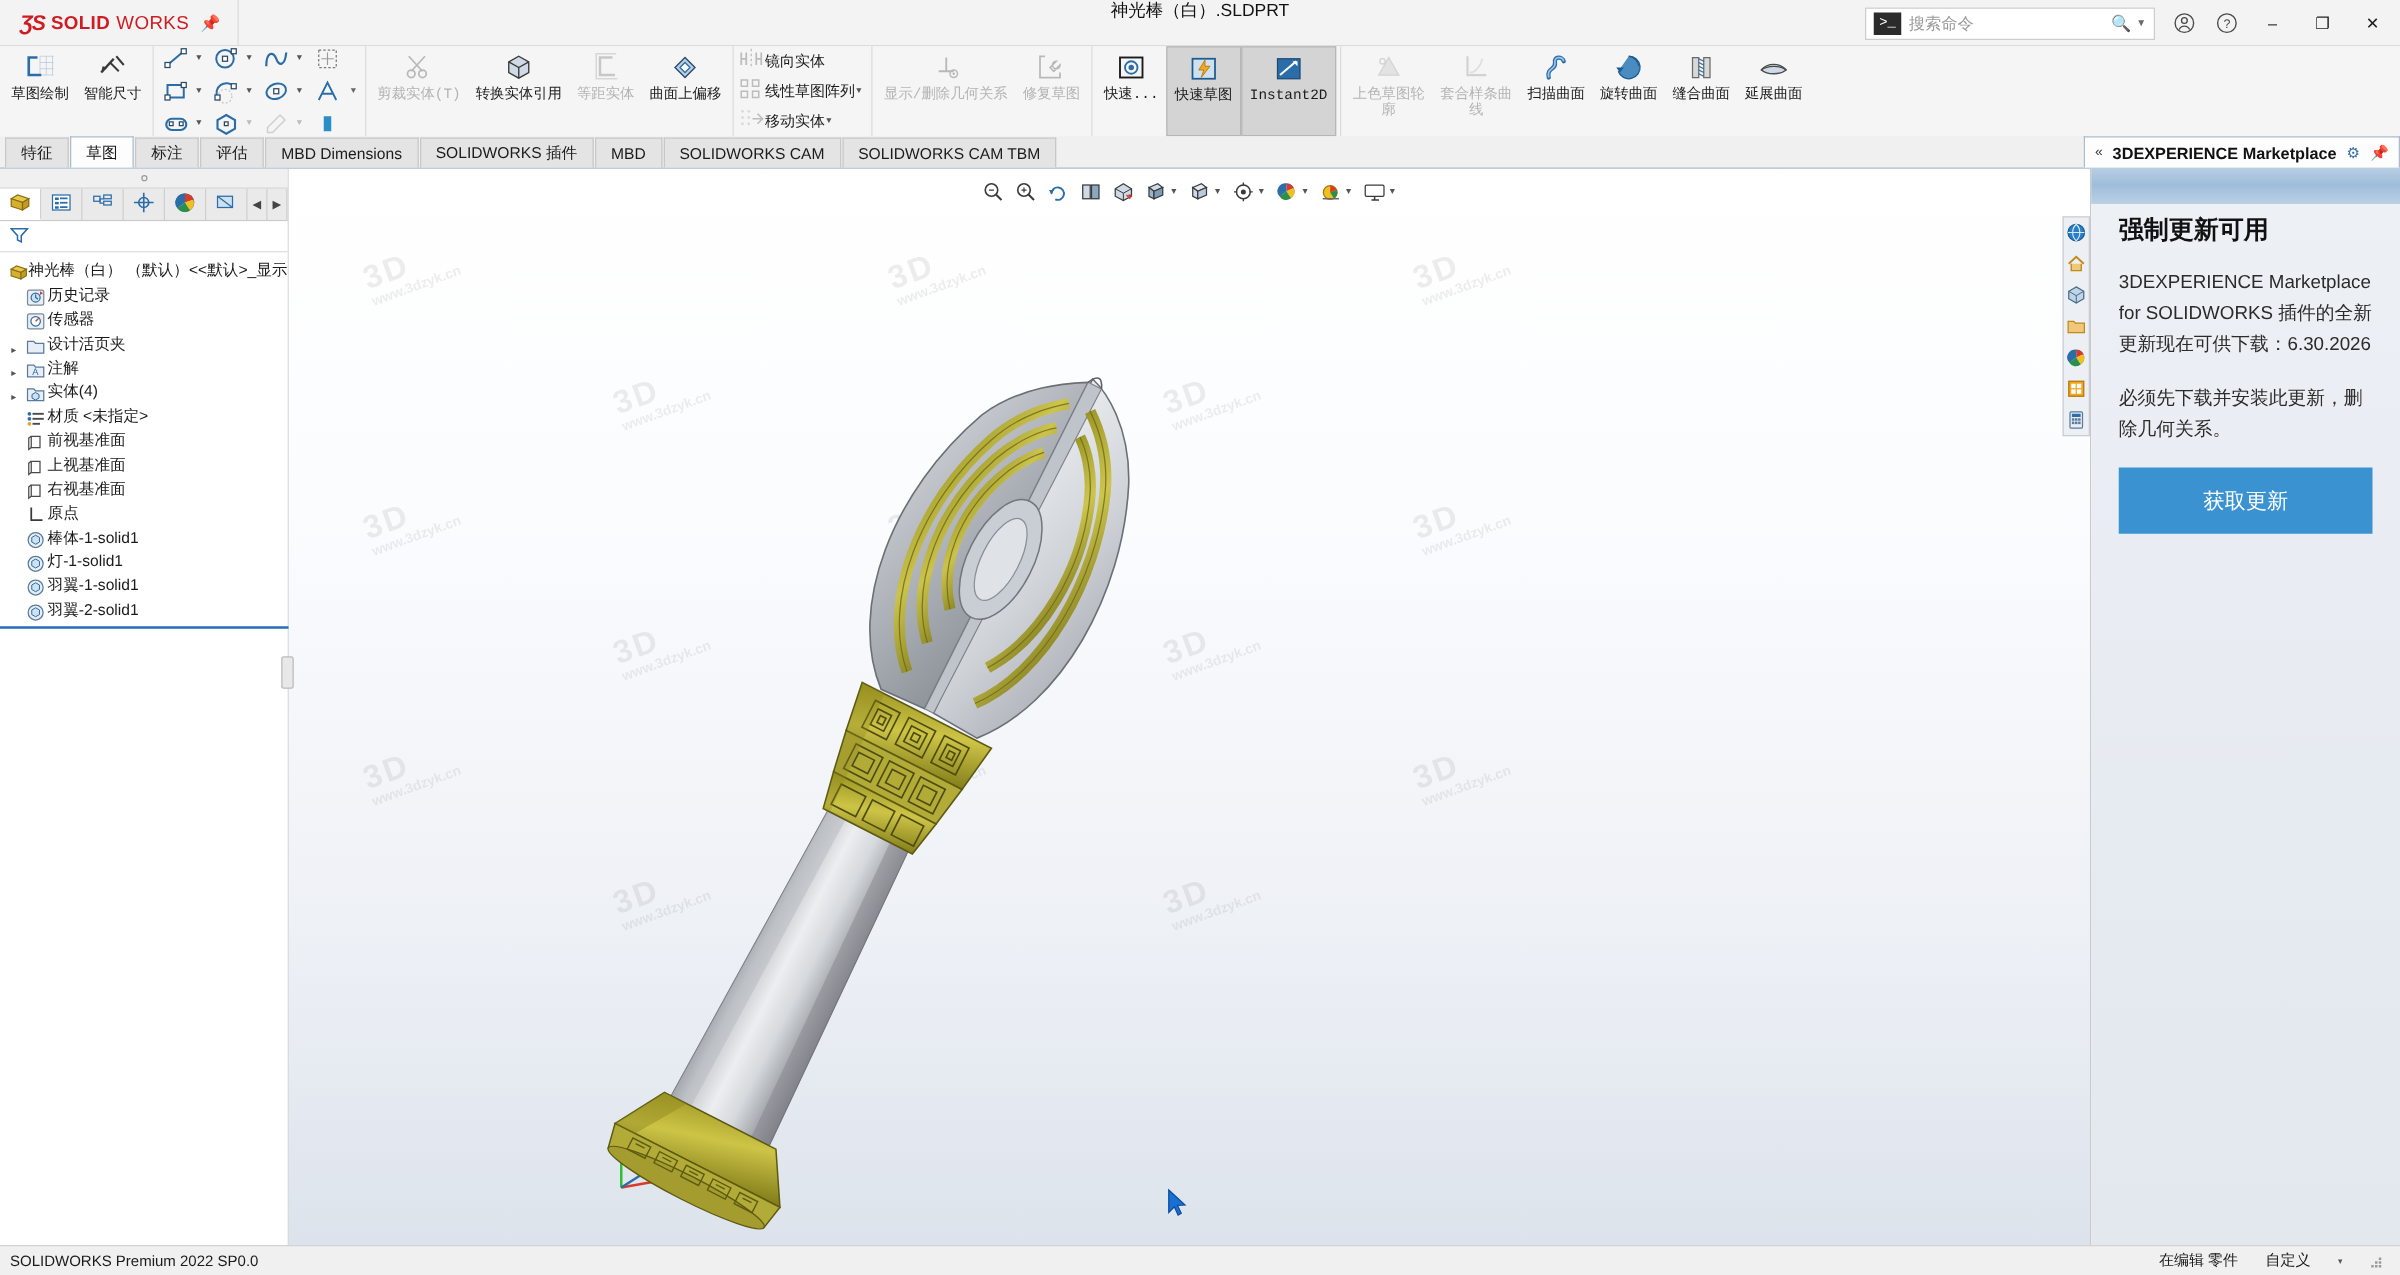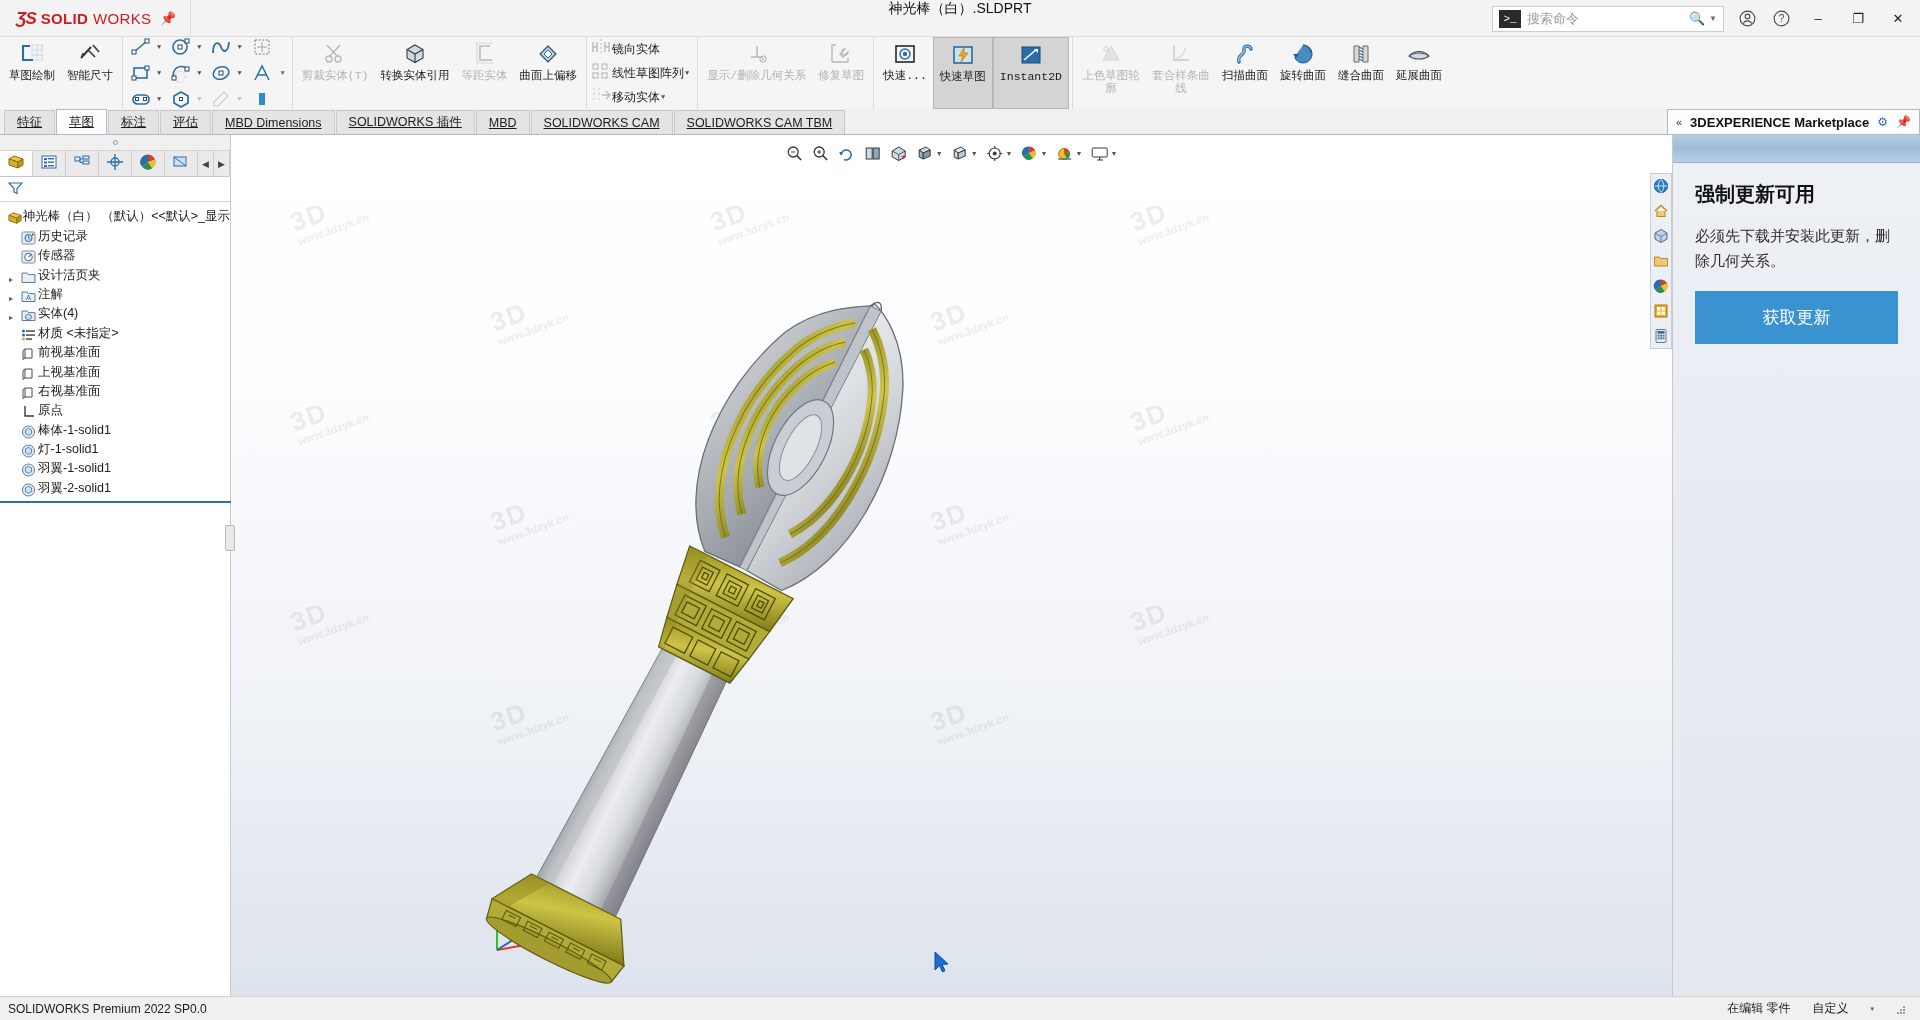--- a/index.html
+++ b/index.html
@@ -48,21 +48,21 @@
   .sitem { display:flex; align-items:center; padding:0 2px; }
   .sitem .glyph { width:26px; height:26px; display:flex; align-items:center; justify-content:center;}
   .caretdn { font-size:7px; color:#555; padding:0 5px 0 1px; }
   .caretdn.dim { color:#bbb; }
   .grpcaret { display:flex; align-items:center; padding:0 4px; font-size:7px; color:#666;}
 
   
   .tabstrip { height:26px; background:#f0f0f0; display:flex; align-items:flex-end; flex:0 0 26px;
               border-bottom:1px solid #a9bcd0; position:relative; }
   .tab { height:24px; padding:0 12px; display:flex; align-items:center; font-size:12.5px;
-         background:#e4e4e4; border:1px solid #c8c8c8; border-bottom:none; margin-right:1px; color:#1b1b1b;text-decoration:underline; }
+         background:#e4e4e4; border:1px solid #c8c8c8; border-bottom:none; margin-right:1px; color:#1b1b1b; }
   .tab.sel { background:#fdfdfd; height:25px; border-color:#a9bcd0; position:relative; z-index:2; }
   .tabspacer { flex:1; }
   .mkt-tabhdr { display:flex; align-items:center; height:25px; padding:0 8px; background:#fdfdfd;
       border:1px solid #a9bcd0; border-bottom:none; font-size:13px; font-weight:bold; color:#111; gap:8px;}
   .mkt-tabhdr .chev { color:#333; font-size:11px; font-weight:normal;}
   .mkt-tabhdr .gear { color:#3a6ea5; font-size:12px; }
 
   
   .bodyrow { flex:1; display:flex; position:relative; overflow:hidden; }
 
@@ -96,21 +96,21 @@
   .bluearrow { position:absolute; left:700px; bottom:20px; }
 
   
   .gfx-dock { position:absolute; right:0; top:38px; width:22px; background:#eceff3; border:1px solid #c9cdd3;
       display:flex; flex-direction:column; align-items:center; padding:3px 0; gap:7px; z-index:7;}
   .gfx-dock .di { width:18px; height:18px; display:flex; align-items:center; justify-content:center;}
 
   
   .mkt { width:248px; background:#fff; border-left:1px solid #c9c9c9; display:flex; flex-direction:column;}
   .mkt-banner { height:28px; background:linear-gradient(180deg,#b7cde4 0%,#9ebdda 48%,#b9cfe6 100%); border-bottom:1px solid #9bb4cd;}
-  .mkt-body { flex:1; background:linear-gradient(180deg,#edf0f5 0%,#e6eaf1 60%,#e3e8ef 100%); padding:18px 22px 0 22px; }
+  .mkt-body { flex:1; background:linear-gradient(180deg,#edf0f5 0%,#e6eaf1 60%,#e3e8ef 100%); padding:8px 22px 0 22px; }
   .mkt-h1 { font-size:20px; font-weight:bold; color:#111; margin-bottom:16px; line-height:26px;}
   .mkt-p { font-size:15px; color:#2b2b2b; line-height:25px; margin-bottom:18px; }
   .mkt-btn { background:#3a93d0; color:#fff; font-size:17px; text-align:center; padding:15px 0; width:100%;
              border:none; cursor:pointer; }
 
   
   .statusbar { height:24px; background:#f0f0f0; border-top:1px solid #d2d2d2; display:flex; align-items:center;
                font-size:12px; color:#1b1b1b; padding:0 8px; flex:0 0 24px; }
   .sb-right { margin-left:auto; display:flex; align-items:center; gap:22px; padding-right:6px;}
   .sb-caret { font-size:7px; color:#555; }
@@ -1076,20 +1076,21 @@
               </g>
             </svg>
         </span>
       </div>
     </div>
 
     <div class="mkt">
       <div class="mkt-banner"></div>
       <div class="mkt-body">
         <div class="mkt-h1">强制更新可用</div>
+        <div class="mkt-p">3DEXPERIENCE Marketplace for SOLIDWORKS 插件的全新更新现在可供下载：6.30.2026</div>
         <div class="mkt-p">必须先下载并安装此更新，删除几何关系。</div>
         <button class="mkt-btn">获取更新</button>
       </div>
     </div>
   </div>
 
   <div class="statusbar">
     <span>SOLIDWORKS Premium 2022 SP0.0</span>
     <span class="sb-right">
       <span>在编辑 零件</span>

